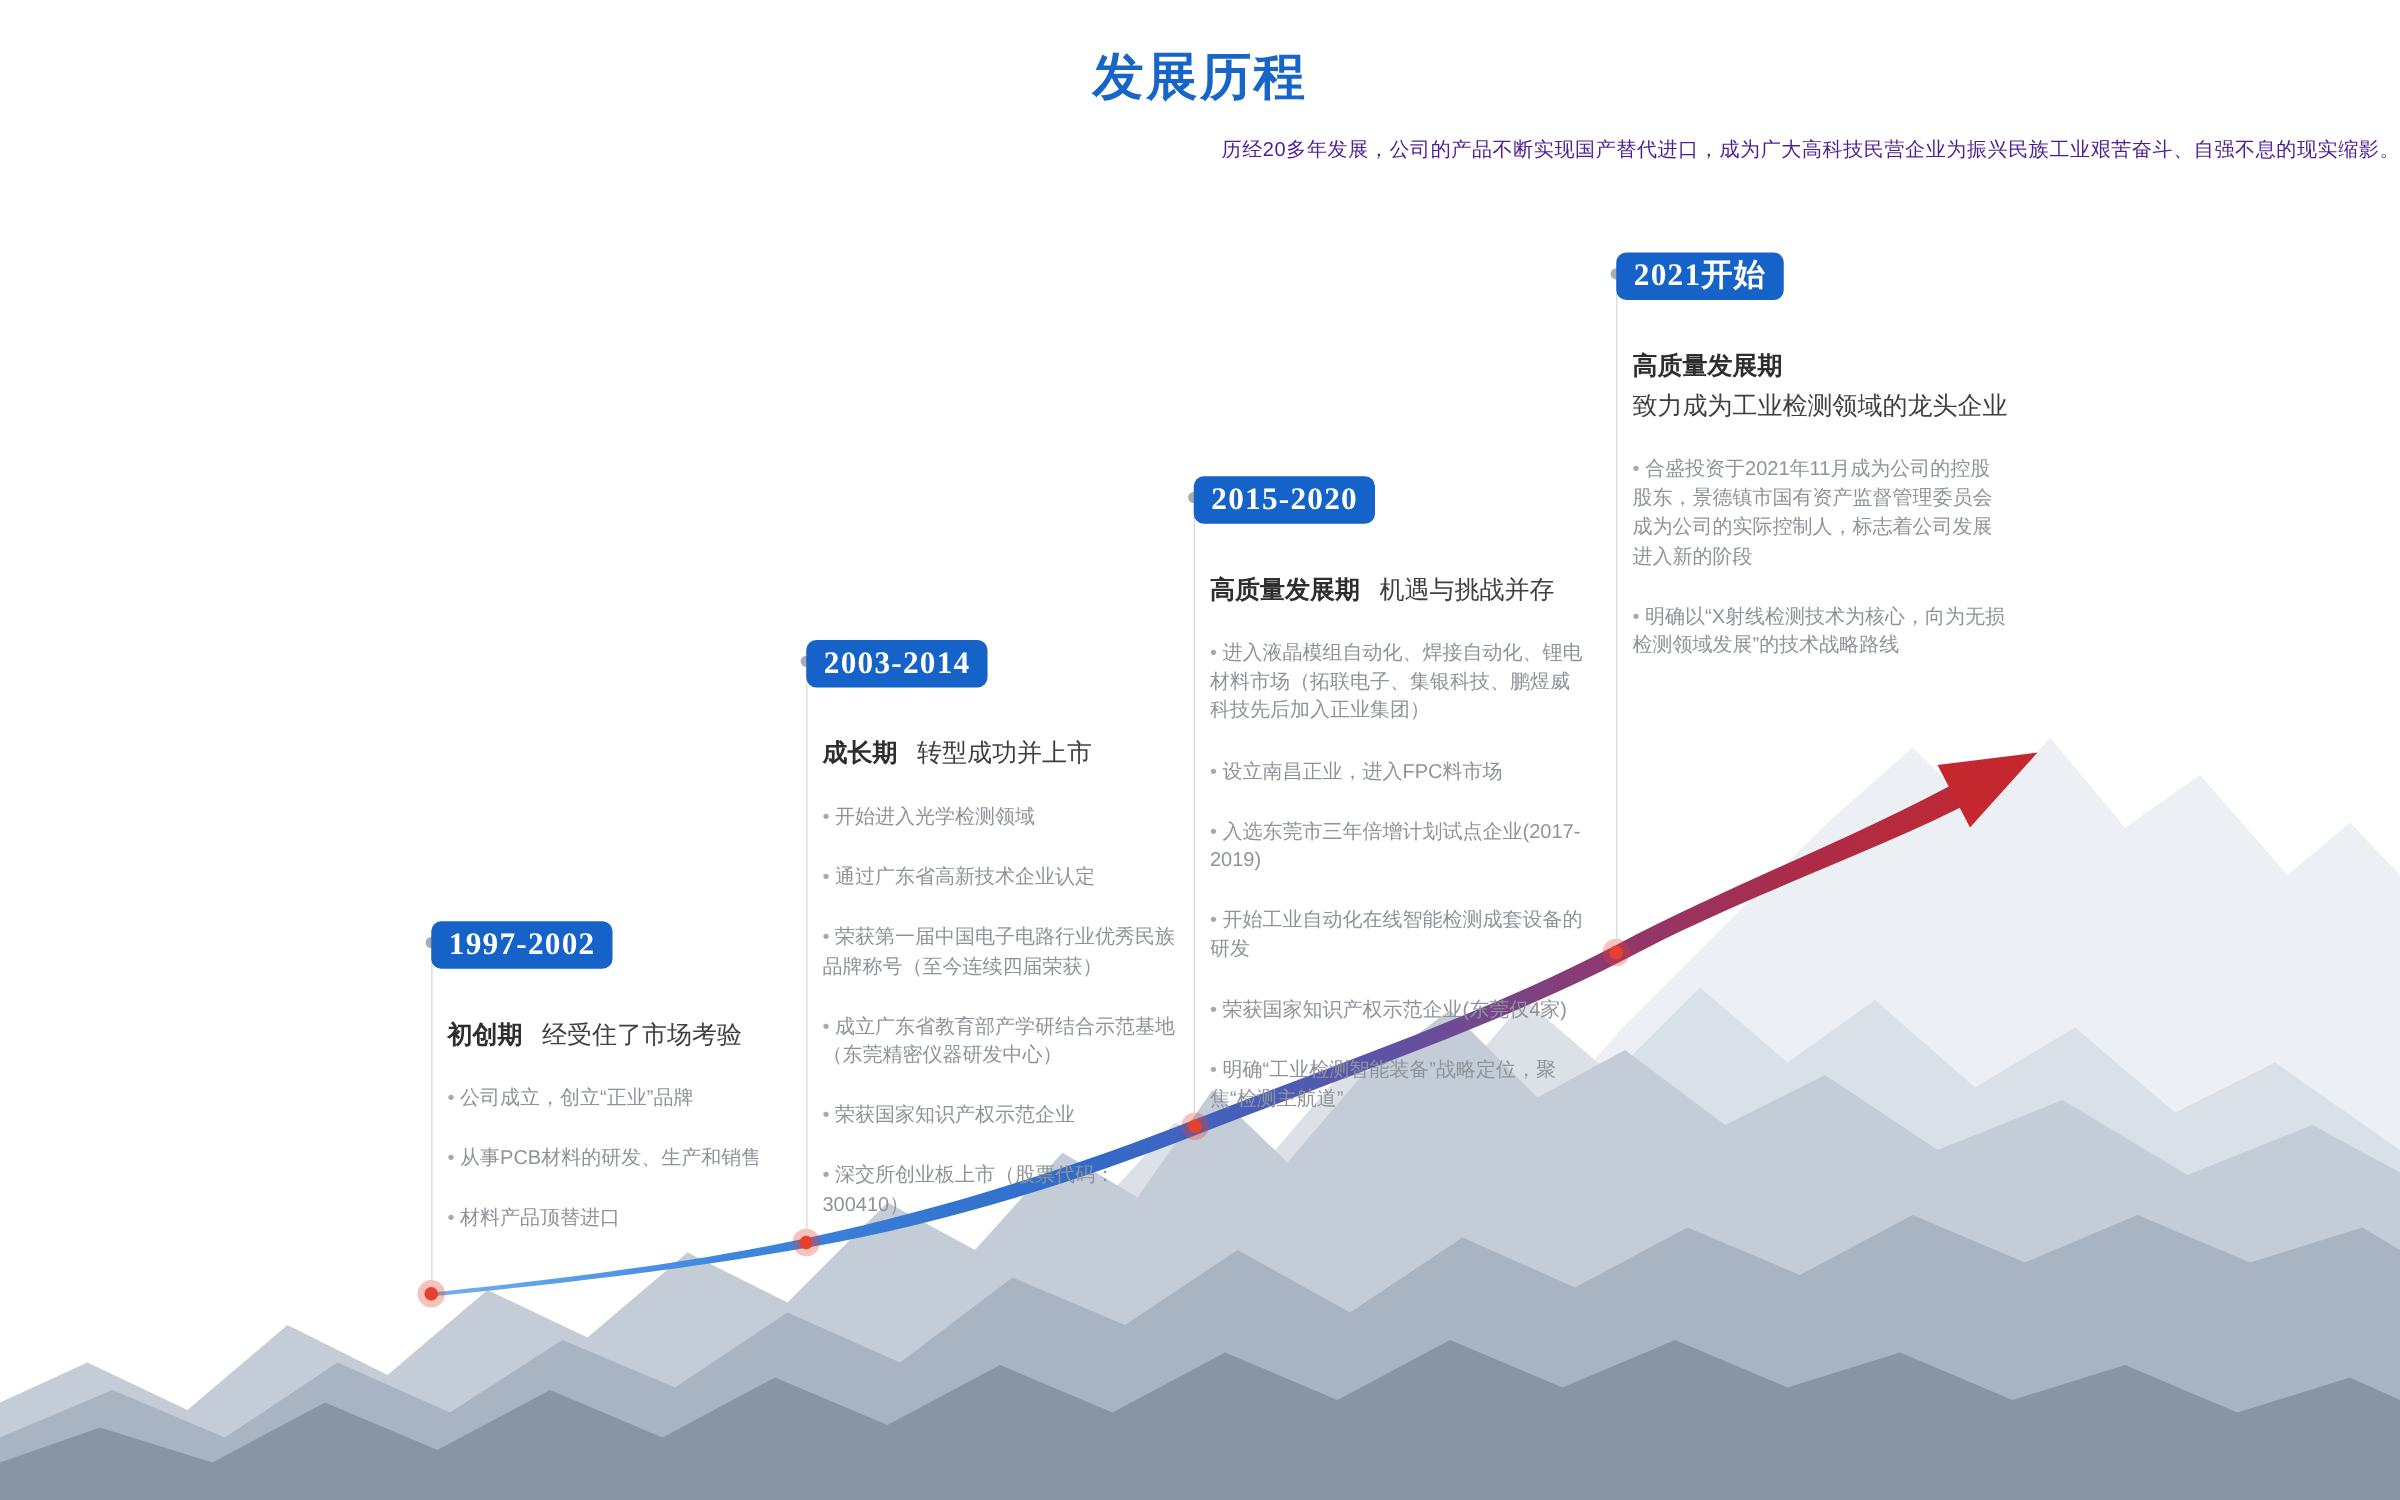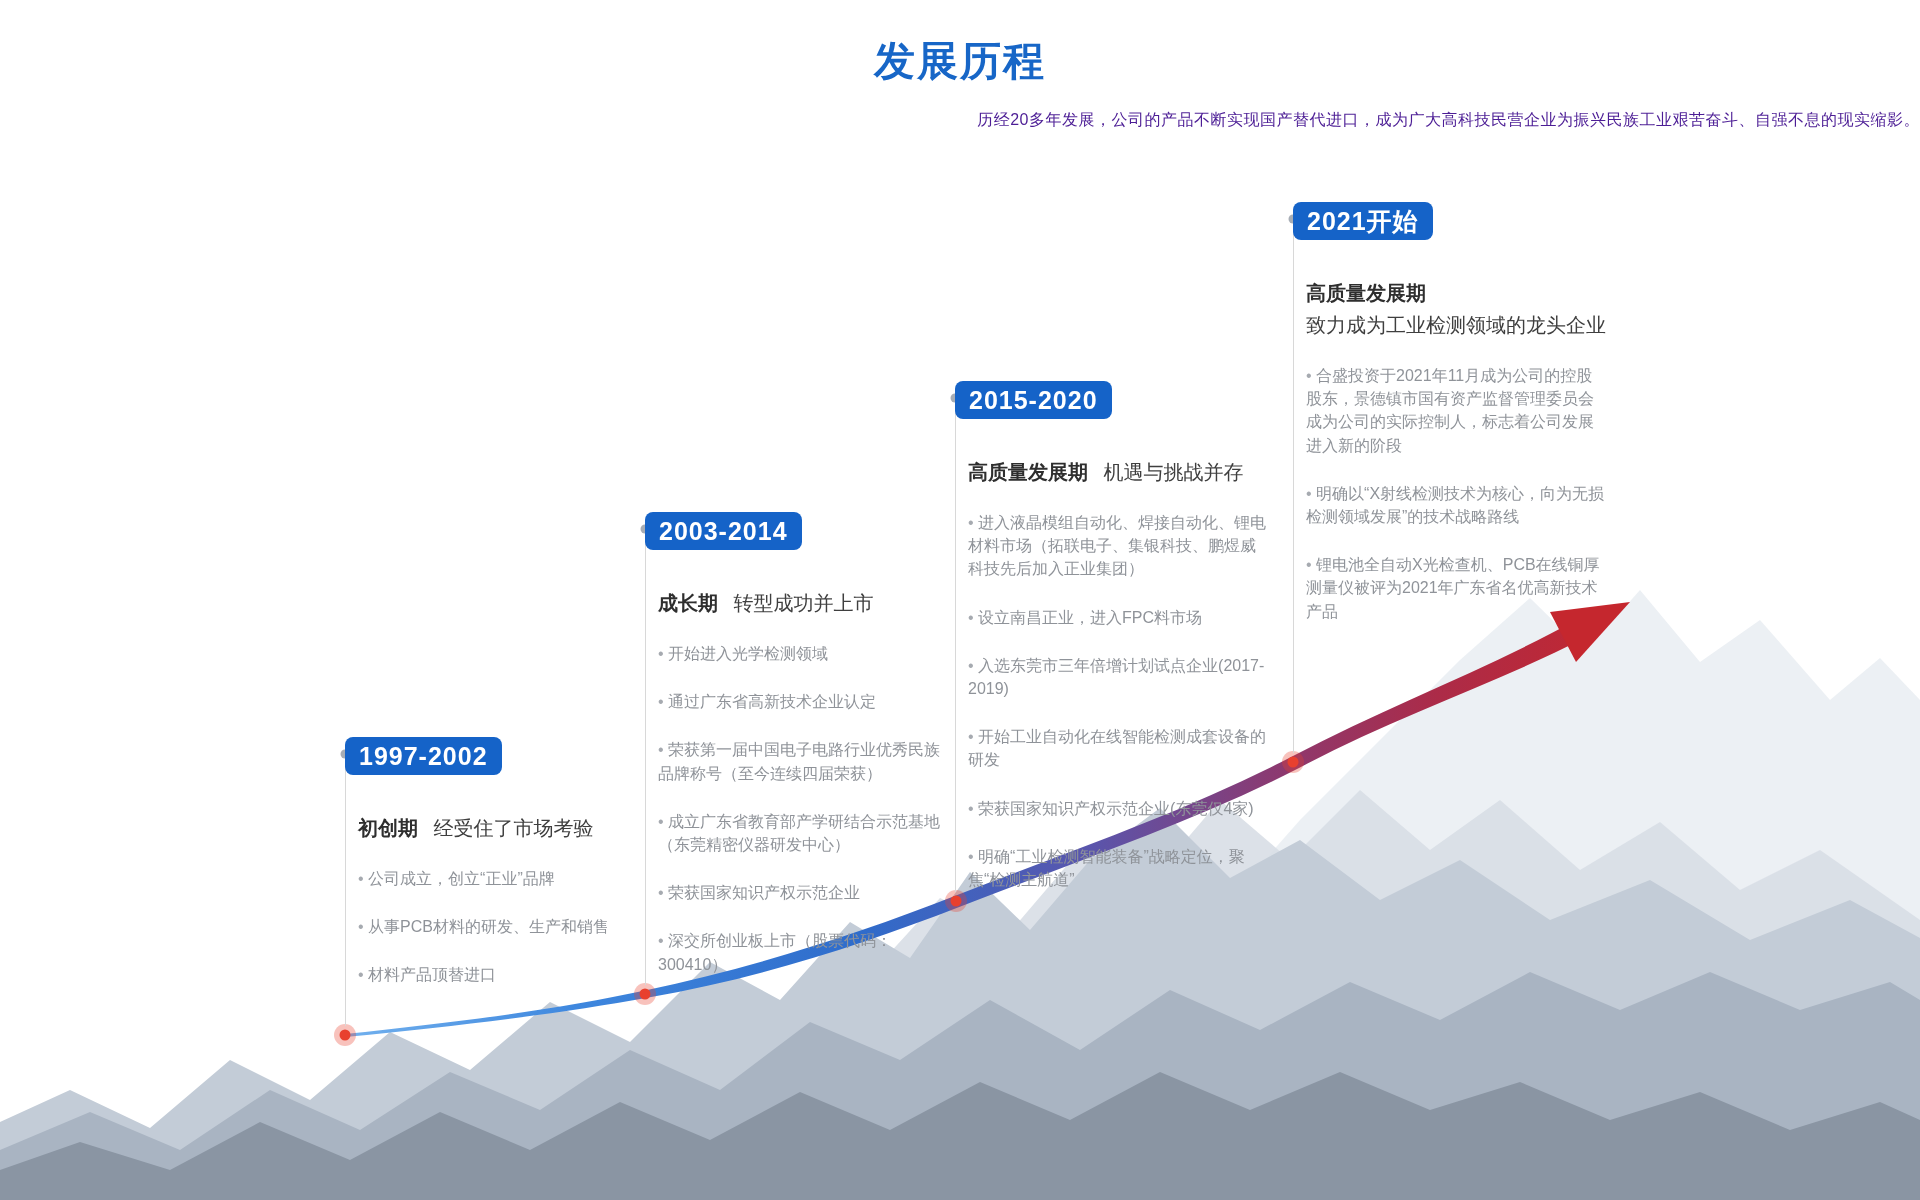--- a/index.html
+++ b/index.html
@@ -21,21 +21,21 @@
   
   .mountains { position:absolute; left:0; top:0; z-index:0; }
   .curve-layer { position:absolute; left:0; top:0; z-index:2; pointer-events:none; }
 
   
   .milestone { position:absolute; z-index:3; }
   .badge {
     display:inline-block; position:relative;
     background:#1563C8; color:#ffffff;
     font-size:25px; font-weight:700; letter-spacing:1px;
-    padding:4px 14px; border-radius:8px; line-height:1.2;
+    padding:4px 14px; border-radius:8px; line-height:1.2;font-family:Liberation Serif, serif;
   }
   .drop-line {
     position:absolute; left:0; top:17px; width:1px;
     background:#D8D8D8; z-index:-1;
   }
   .badge-node {
     position:absolute; left:0; top:17px; width:9px; height:9px;
     background:#A7ADB5; border-radius:50%;
     transform:translate(-50%,-50%);
   }
@@ -179,18 +179,17 @@
     <span class="badge-node"></span>
     <span class="badge">2021开始</span>
     <div class="content">
       <div class="heading stacked">
         <span class="phase">高质量发展期</span>
         <span class="tagline">致力成为工业检测领域的龙头企业</span>
       </div>
       <ul class="bullets">
           <li>合盛投资于2021年11月成为公司的控股股东，景德镇市国有资产监督管理委员会成为公司的实际控制人，标志着公司发展进入新的阶段</li>
           <li>明确以“X射线检测技术为核心，向为无损检测领域发展”的技术战略路线</li>
-          <li>锂电池全自动X光检查机、PCB在线铜厚测量仪被评为2021年广东省名优高新技术产品</li>
         </ul>
     </div>
   </div>
 
 </div>
 
 </body></html>

